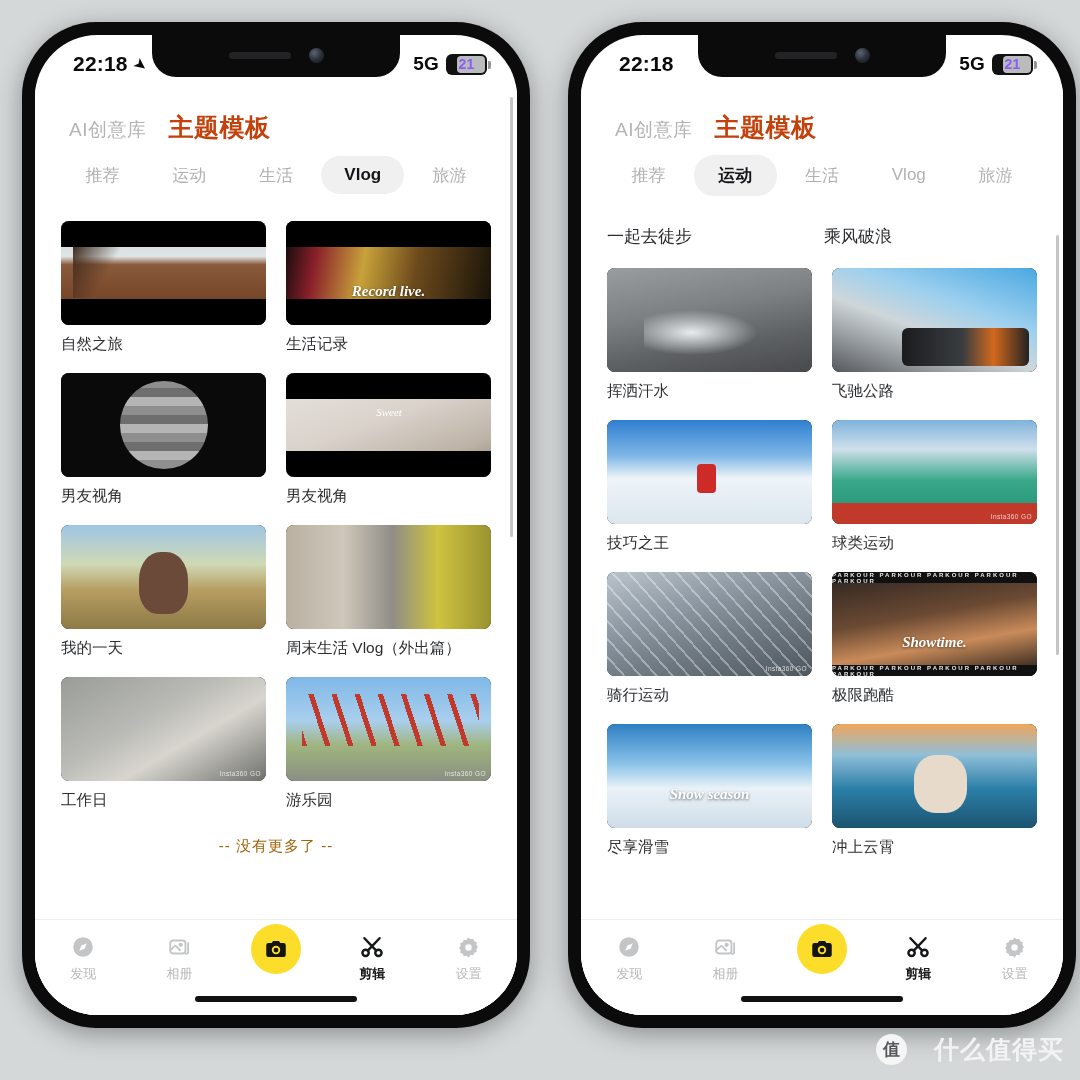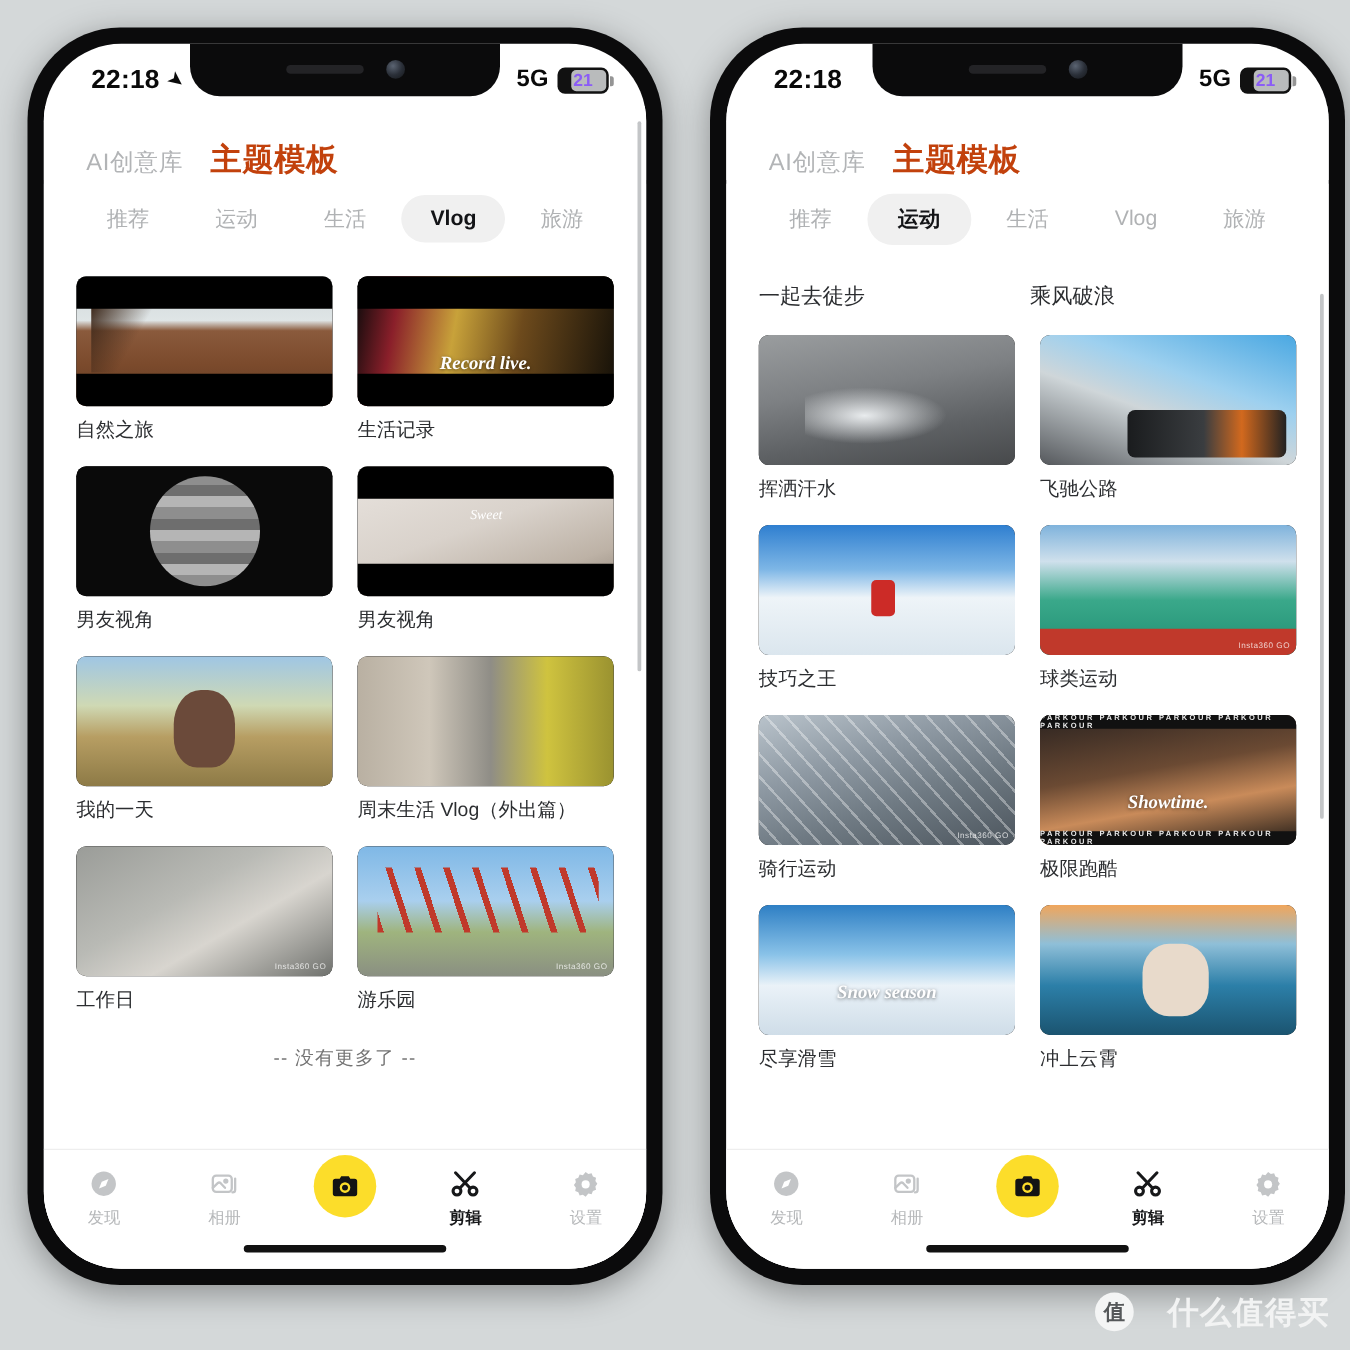--- a/index.html
+++ b/index.html
@@ -116,21 +116,21 @@
   .card { display: block; }
   .thumb {
     width: 100%; height: 104px; border-radius: 8px;
     overflow: hidden; position: relative; background: #0a0a0a;
   }
   .card-label {
     margin-top: 9px; font-size: 15.5px; color: #2c2e31;
     white-space: nowrap; overflow: hidden;
   }
   .nomore {
-    text-align: center; font-size: 15px; color: #737373;
+    text-align: center; font-size: 15px; color: #a16207;
     letter-spacing: 1px; padding: 26px 0 10px;
   }
 
   
   .bars { position: absolute; left: 0; right: 0; background: #000; }
   .bar-top { top: 0; height: 26px; }
   .bar-bot { bottom: 0; height: 26px; }
   .art { position: absolute; inset: 0; }
 
   .art-forest { background:

